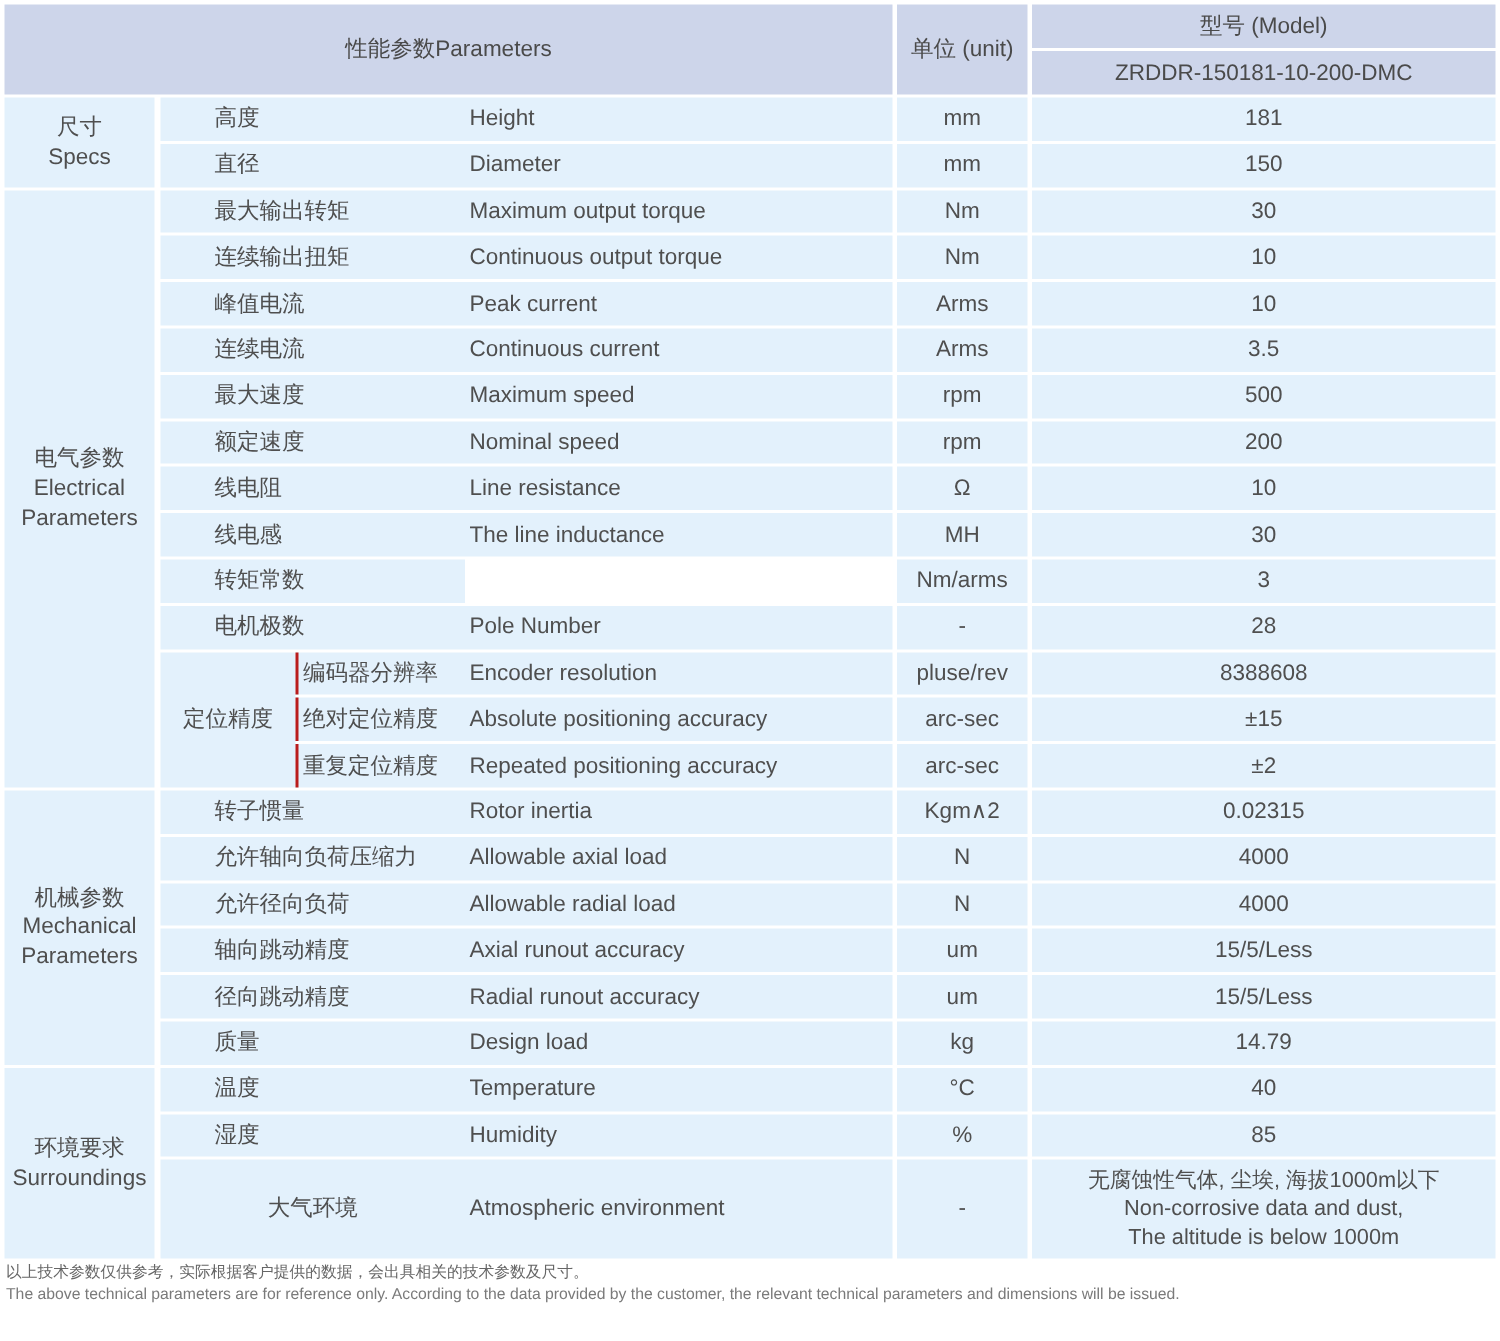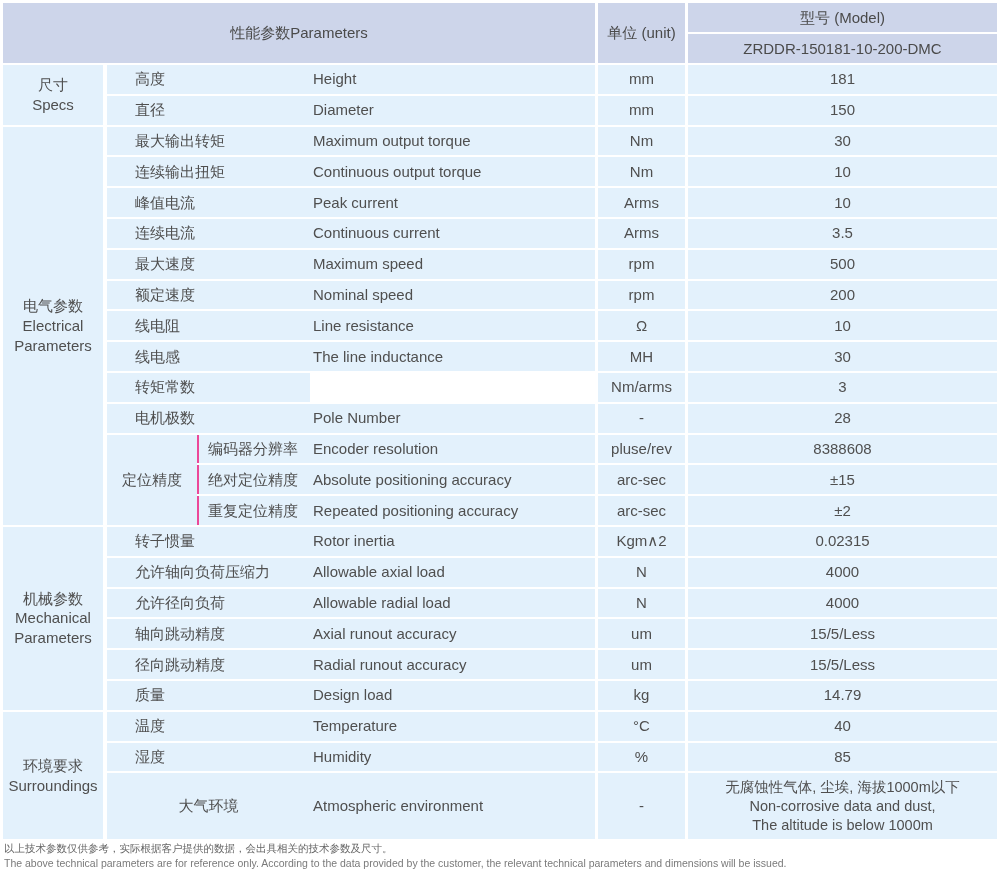--- a/index.html
+++ b/index.html
@@ -17,22 +17,22 @@
     background:#ffffff;
   }
   .cell{
     background:#e3f1fc;
     display:flex;align-items:center;
     font-size:15px;color:#4f4f4f;line-height:1.2;
     overflow:hidden;white-space:nowrap;
   }
   .hdr{background:#cdd5ea;color:#4a4a4a;}
   .center{justify-content:center;text-align:center;}
-  .cn-label{padding-left:28px;}
-  .sub-label{padding-left:9px;border-left:2px solid #ec4899;}
+  .cn-label{padding-left:36px;}
+  .sub-label{padding-left:3px;border-left:2px solid #b91c1c;}
   .en-label{padding-left:3px;}
   .group-cell{flex-direction:column;justify-content:center;text-align:center;line-height:1.32;white-space:normal;}
   .multiline{flex-direction:column;justify-content:center;text-align:center;line-height:1.3;font-size:14.5px;white-space:normal;}
   .notes{position:absolute;left:4px;top:841px;width:992px;}
   .note-cn{font-size:10.5px;color:#666666;line-height:1.45;}
   .note-en{font-size:10.5px;color:#7a7a7a;line-height:1.45;}
 </style>
 </head>
 <body>
 

